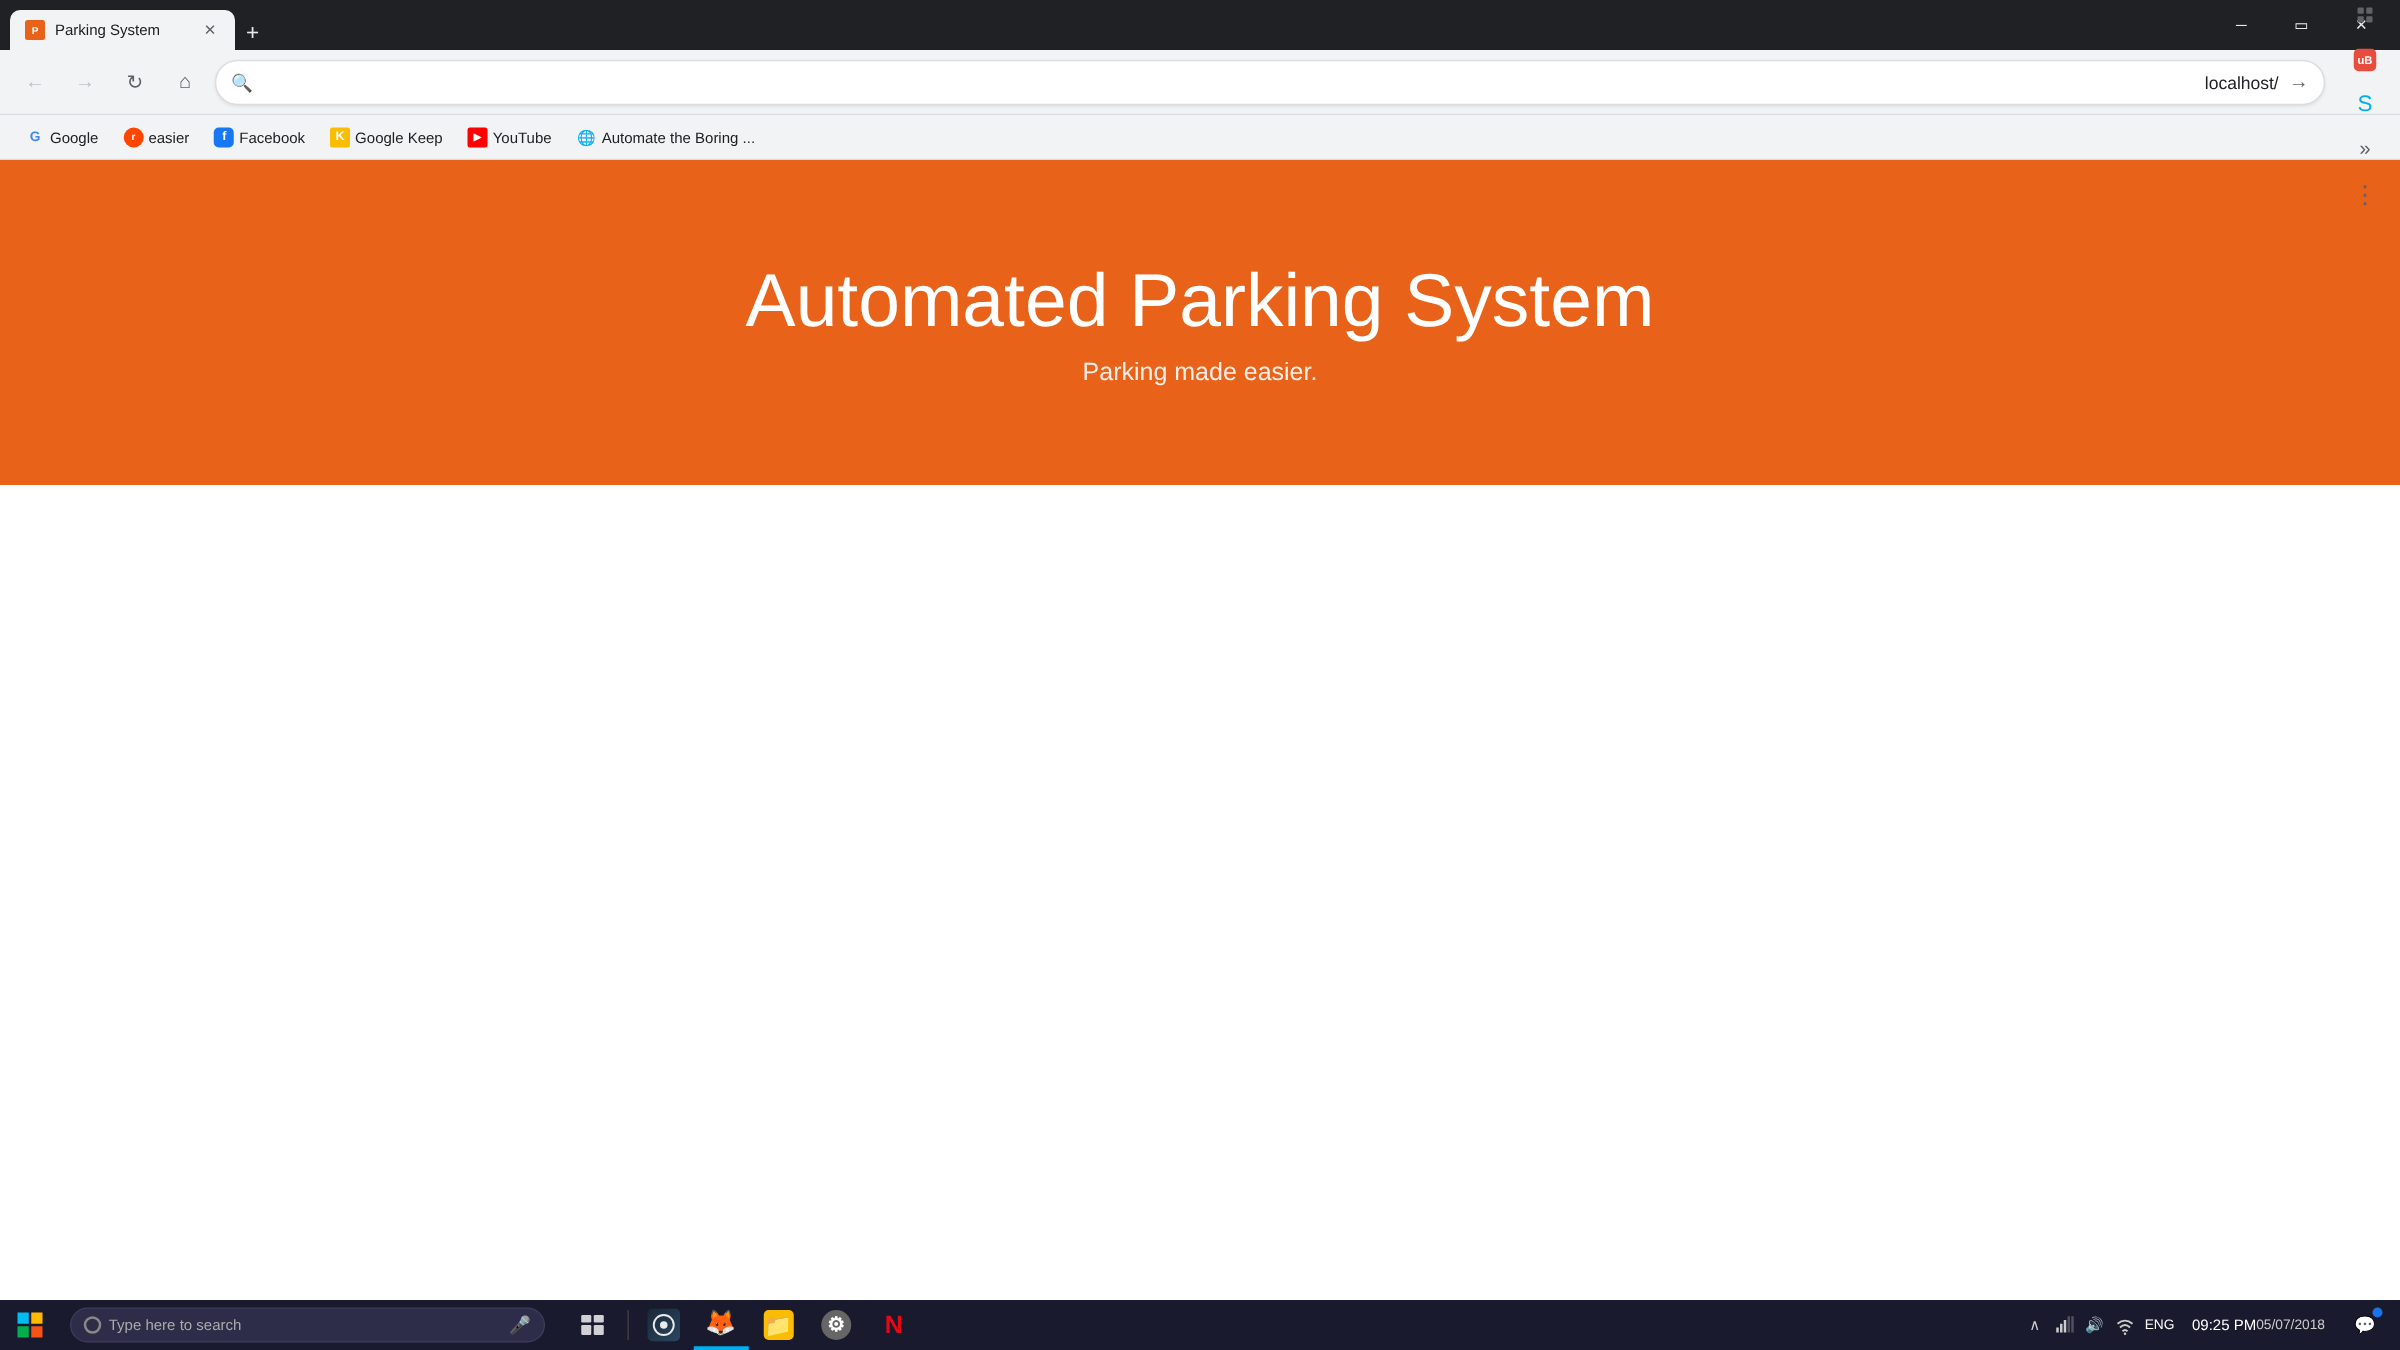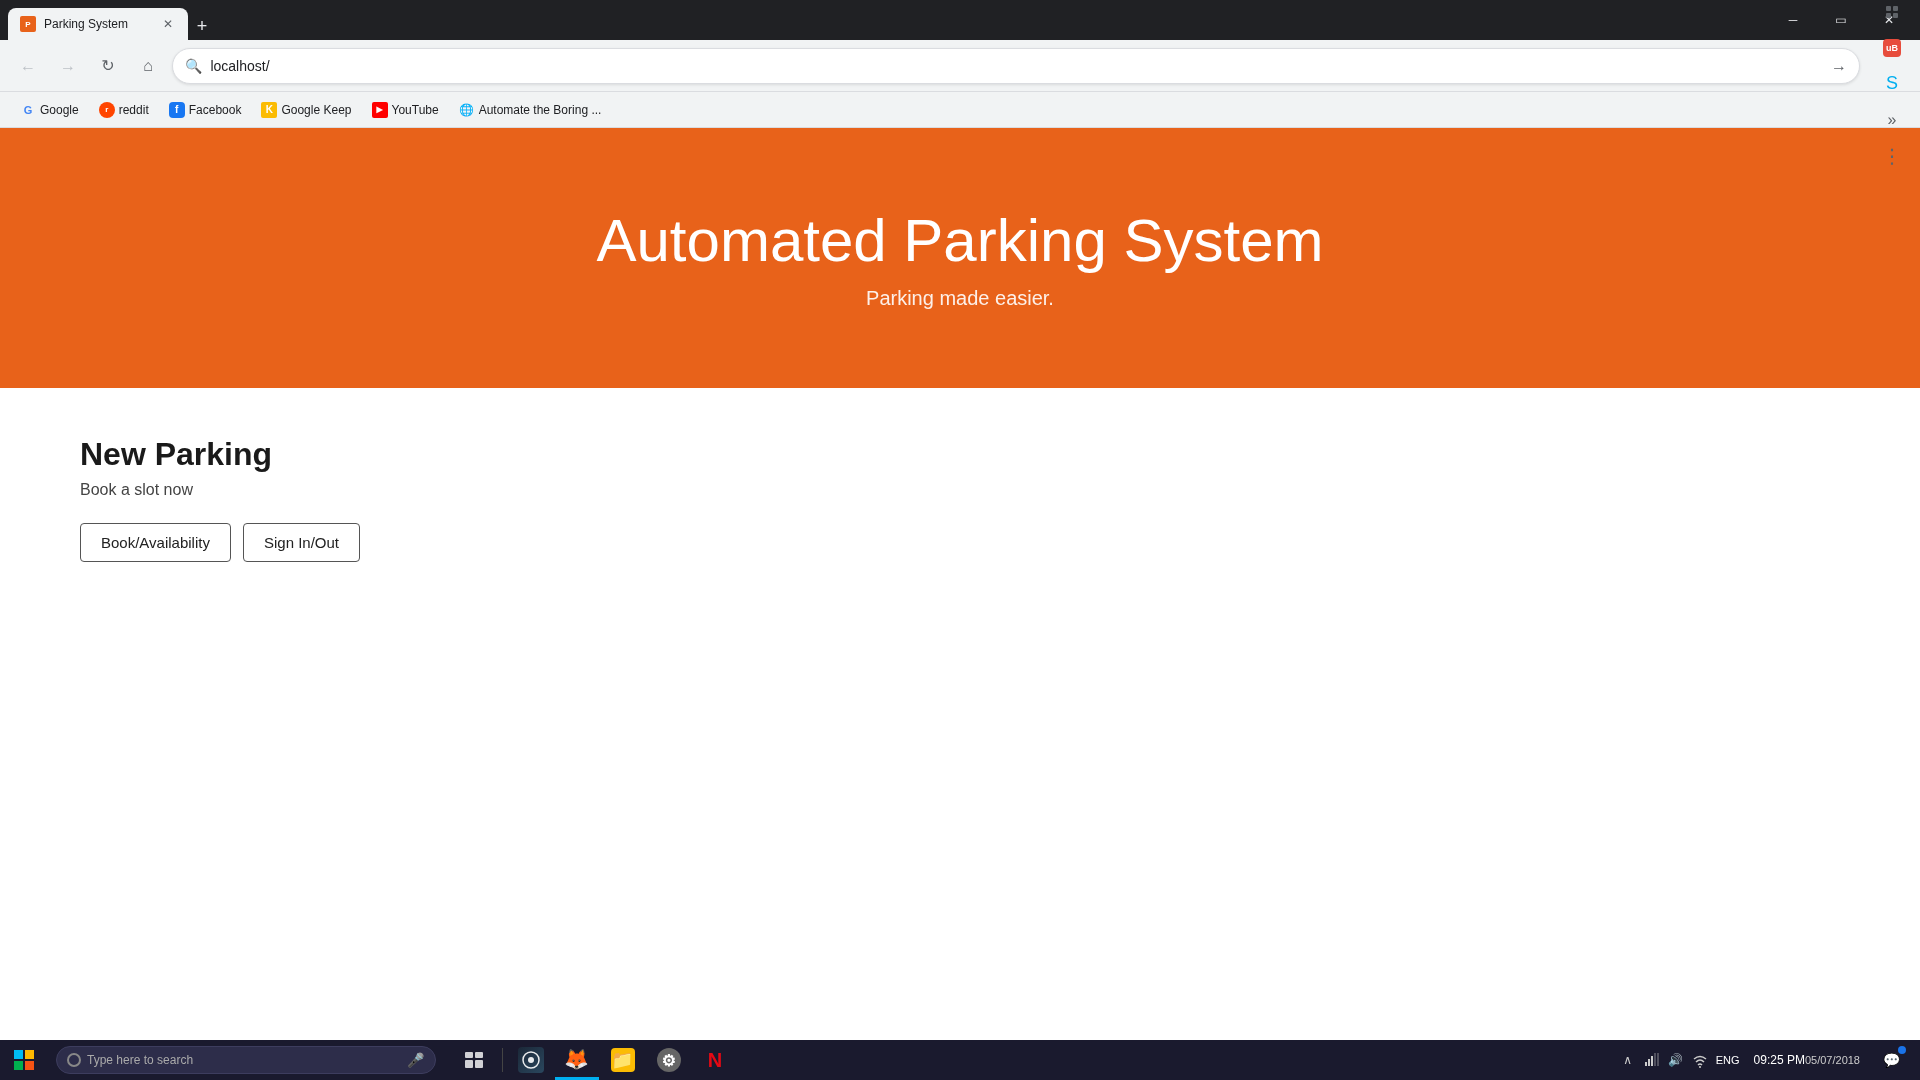--- a/index.html
+++ b/index.html
@@ -121,20 +121,21 @@
       color: #5f6368;
       font-size: 14px;
     }
     .address-input {
       flex: 1;
       border: none;
       outline: none;
       font-size: 14px;
       color: #202124;
       background: transparent;
+      text-align: right;
     }
     .go-btn {
       color: #5f6368;
       font-size: 16px;
       cursor: pointer;
     }
     .toolbar-icons {
       display: flex;
       align-items: center;
       gap: 4px;
@@ -479,21 +480,21 @@
   </div>
 </div>
 
 <div class="bookmarks-bar">
   <div class="bookmark-item">
     <div class="bookmark-favicon favicon-google">G</div>
     <span>Google</span>
   </div>
   <div class="bookmark-item">
     <div class="bookmark-favicon favicon-reddit" style="width:16px;height:16px;">r</div>
-    <span>reddit</span>
+    <span>easier</span>
   </div>
   <div class="bookmark-item">
     <div class="bookmark-favicon favicon-facebook" style="width:16px;height:16px;">f</div>
     <span>Facebook</span>
   </div>
   <div class="bookmark-item">
     <div class="bookmark-favicon favicon-keep" style="width:16px;height:16px;display:flex;align-items:center;justify-content:center;font-size:10px;color:white;">K</div>
     <span>Google Keep</span>
   </div>
   <div class="bookmark-item">
@@ -506,28 +507,20 @@
   </div>
 </div>
 
 <div class="browser-content">
 
   <div class="hero">
     <h1 class="hero-title">Automated Parking System</h1>
     <p class="hero-subtitle">Parking made easier.</p>
   </div>
 
-  <div class="main-content">
-    <h2 class="section-title">New Parking</h2>
-    <p class="section-subtitle">Book a slot now</p>
-    <div class="button-group">
-      <button class="action-btn">Book/Availability</button>
-      <button class="action-btn">Sign In/Out</button>
-    </div>
-  </div>
 </div>
 
 <div class="taskbar">
   <div class="start-btn">
     <div class="start-icon">
       <div class="start-icon-sq" style="background:#00bcf2;"></div>
       <div class="start-icon-sq" style="background:#ffb900;"></div>
       <div class="start-icon-sq" style="background:#00b04f;"></div>
       <div class="start-icon-sq" style="background:#f65314;"></div>
     </div>

